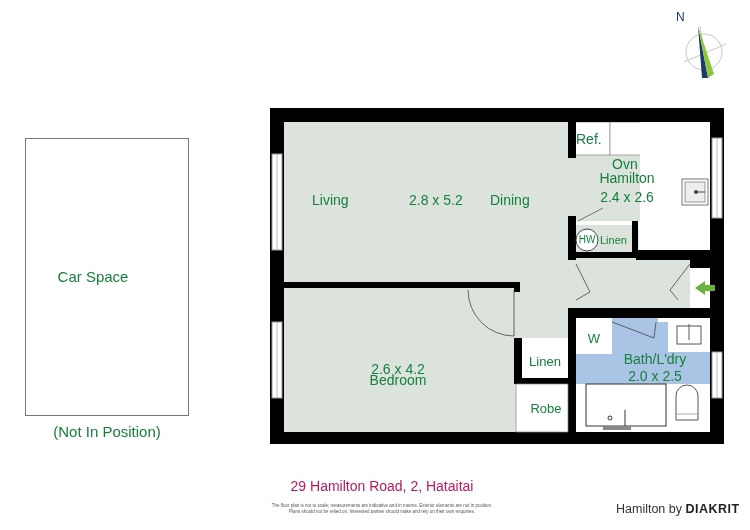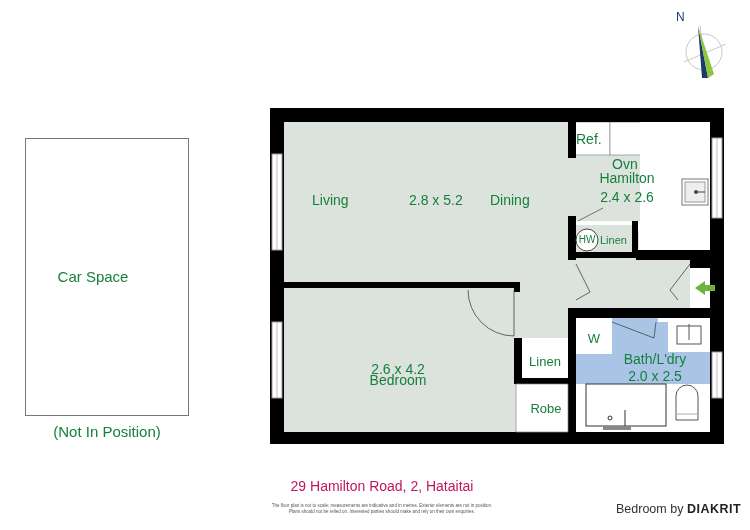--- a/index.html
+++ b/index.html
@@ -129,15 +129,15 @@
 <div class="lbl" style="left:516px;width:60px;top:401px;font-size:13px;">Robe</div>
 
 <div class="lbl" style="left:576px;width:36px;top:331px;font-size:13px;">W</div>
 <div class="lbl" style="left:640px;width:90px;margin-left:-30px;top:351px;font-size:14px;">Bath/L'dry</div>
 <div class="lbl" style="left:640px;width:90px;margin-left:-30px;top:368px;font-size:14px;">2.0 x 2.5</div>
 
 <div class="lbl" style="left:250px;width:264px;top:478px;font-size:14px;color:#be185d;">29 Hamilton Road, 2, Hataitai</div>
 <div class="lbl" style="left:250px;width:264px;top:503px;font-size:4.5px;color:#555;">The floor plan is not to scale; measurements are indicative and in metres. Exterior elements are not in position.</div>
 <div class="lbl" style="left:250px;width:264px;top:509px;font-size:4.5px;color:#555;">Plans should not be relied on. Interested parties should make and rely on their own enquiries.</div>
 <div class="abs" style="left:616px;top:502px;font-size:12.5px;color:#333;white-space:nowrap;">
-  <span>Bedroom by</span>
+  <span>Hamilton by</span>
   <span style="font-weight:bold;letter-spacing:0.5px;color:#222;">DIAKRIT</span>
 </div>
 
 </body></html>

